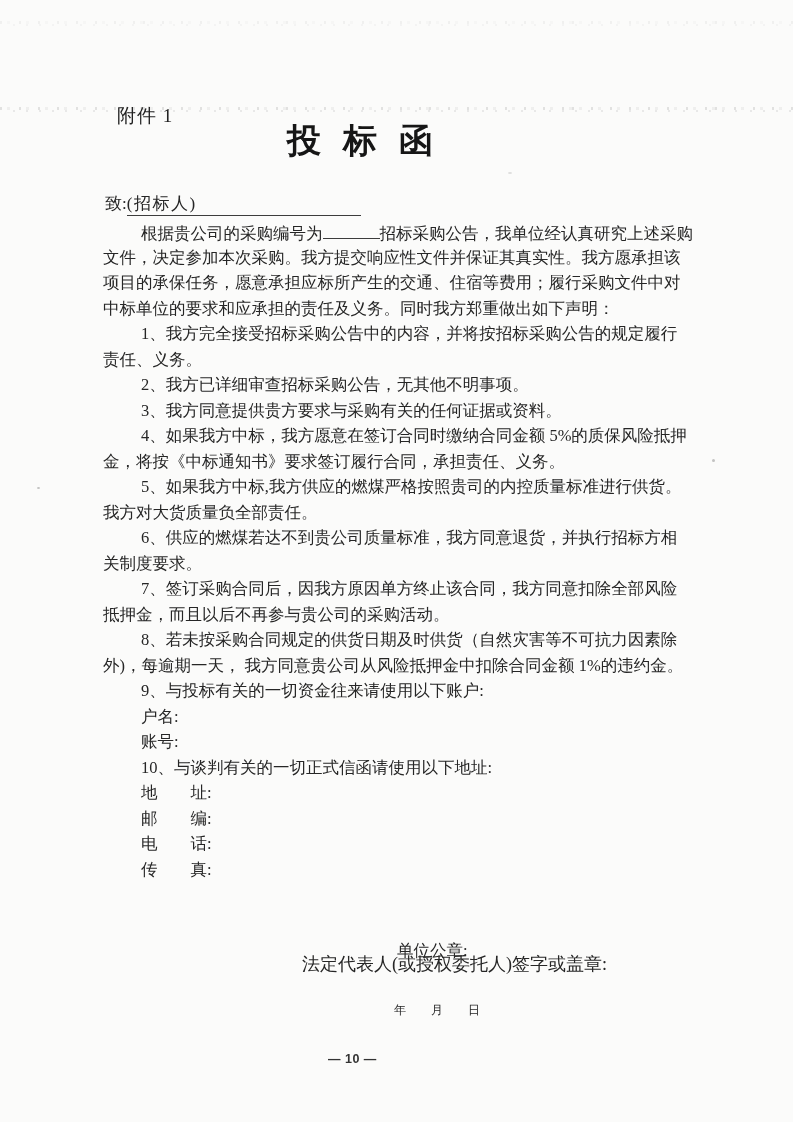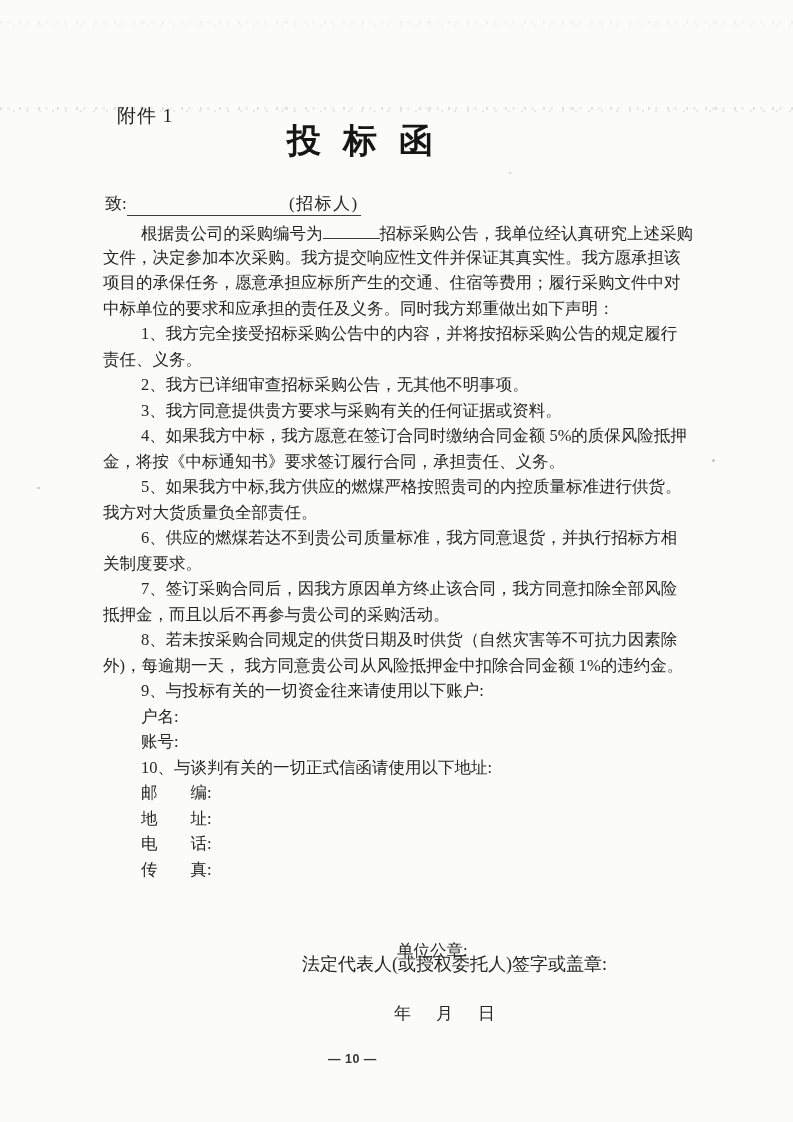--- a/index.html
+++ b/index.html
@@ -38,21 +38,21 @@
     font-size:34px;font-weight:bold;letter-spacing:22px;
     color:#161616;white-space:pre;
   }
   .salutation{
     position:absolute;left:105px;top:192px;
     font-size:17px;white-space:pre;
   }
   .salutation .fill{
     display:inline-block;width:232px;
     border-bottom:1.4px solid #3c3c3c;
-    text-align:right;padding-right:2px;
+    padding-right:2px;
     letter-spacing:1.5px;
   }
   .body-block{
     position:absolute;left:103px;top:219px;width:606px;
     font-size:16.5px;
   }
   .ln{
     height:25.5px;line-height:25.5px;
     white-space:pre;
   }
@@ -64,21 +64,21 @@
   .seal-line{
     position:absolute;left:397px;top:940px;
     font-size:16.5px;white-space:pre;
   }
   .sign-line{
     position:absolute;left:302px;top:952px;
     font-size:18px;white-space:pre;
   }
   .date-line{
     position:absolute;left:394px;top:1002px;
-    font-size:17px;letter-spacing:25px;white-space:pre;
+    font-size:12px;letter-spacing:25px;white-space:pre;
   }
   .page-num{
     position:absolute;left:328px;top:1052px;
     font-family:"Liberation Sans","DejaVu Sans",sans-serif;
     font-size:12.5px;font-weight:600;letter-spacing:.5px;
     color:#333;white-space:pre;text-align:center;
   }
 </style>
 </head>
 <body>
@@ -112,22 +112,22 @@
     <div class="ln ind">6、供应的燃煤若达不到贵公司质量标准，我方同意退货，并执行招标方相</div>
     <div class="ln">关制度要求。</div>
     <div class="ln ind">7、签订采购合同后，因我方原因单方终止该合同，我方同意扣除全部风险</div>
     <div class="ln">抵押金，而且以后不再参与贵公司的采购活动。</div>
     <div class="ln ind">8、若未按采购合同规定的供货日期及时供货（自然灾害等不可抗力因素除</div>
     <div class="ln">外)，每逾期一天， 我方同意贵公司从风险抵押金中扣除合同金额 1%的违约金。</div>
     <div class="ln ind">9、与投标有关的一切资金往来请使用以下账户:</div>
     <div class="ln ind">户名:</div>
     <div class="ln ind">账号:</div>
     <div class="ln ind">10、与谈判有关的一切正式信函请使用以下地址:</div>
+    <div class="ln ind">地　　址:</div>
     <div class="ln ind">邮　　编:</div>
-    <div class="ln ind">地　　址:</div>
     <div class="ln ind">电　　话:</div>
     <div class="ln ind">传　　真:</div>
   </div>
 
   <div class="seal-line">单位公章:</div>
   <div class="sign-line">法定代表人(或授权委托人)签字或盖章:</div>
   <div class="date-line">年月日</div>
 
   <div class="page-num">— 10 —</div>
 

